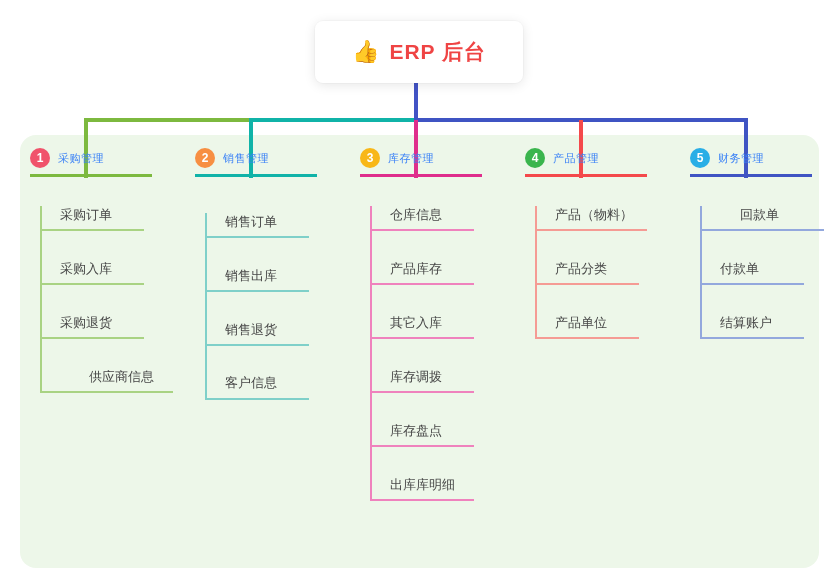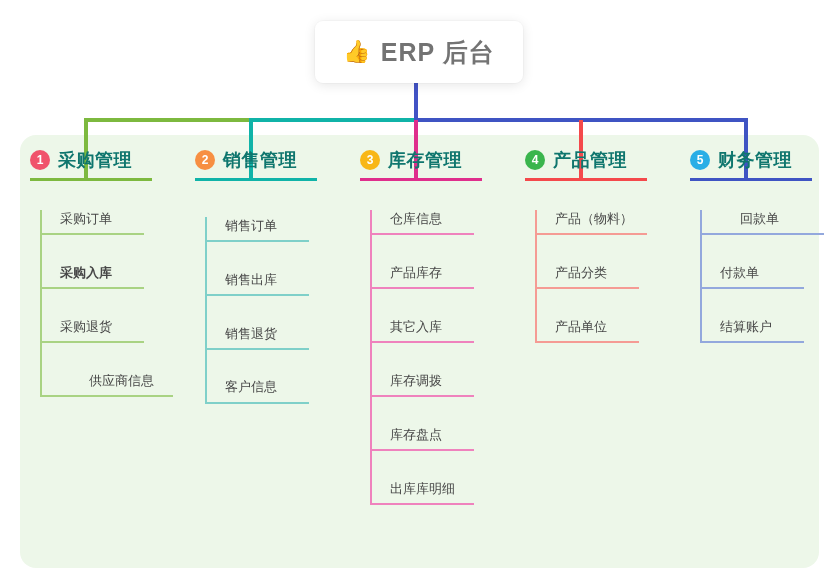--- a/index.html
+++ b/index.html
@@ -11,33 +11,33 @@
     position:absolute;left:20px;top:135px;width:799px;height:433px;
     border-radius:16px;
   }
   .root-card{
     position:absolute;left:315px;top:21px;width:208px;height:62px;
     background:#ffffff;border-radius:8px;
     box-shadow:0 2px 12px rgba(0,0,0,0.10), 0 0 0 1px rgba(0,0,0,0.02);
     display:flex;align-items:center;justify-content:center;gap:10px;
   }
   .root-icon{font-size:22px;line-height:1;}
-  .root-title{font-size:25px;font-weight:600;color:#737373;letter-spacing:1px;}
+  .root-title{font-size:21px;font-weight:600;color:#ef4444;letter-spacing:1px;}
   .line{position:absolute;}
   .column{position:absolute;top:148px;width:122px;}
   .head{
     display:flex;align-items:center;gap:8px;
     padding-bottom:6px;border-bottom:3px solid transparent;
   }
   .badge{
     width:20px;height:20px;border-radius:50%;flex:0 0 auto;
     display:flex;align-items:center;justify-content:center;
     color:#ffffff;font-size:12px;font-weight:bold;line-height:1;
   }
-  .head-title{font-size:18px;font-weight:700;color:#0f766e;white-space:nowrap;letter-spacing:0.5px;}
+  .head-title{font-size:11px;font-weight:400;color:#3b82f6;white-space:nowrap;letter-spacing:0.5px;}
   .children{margin-left:10px;border-left:2px solid transparent;}
   .child{
     width:fit-content;min-width:70px;
     padding:0 14px 5px 18px;margin-top:29px;
     border-bottom:2px solid transparent;
     font-size:13px;line-height:18px;color:#474747;white-space:nowrap;
   }
 </style>
 </head>
 <body>
@@ -60,21 +60,21 @@
     <span class="root-title">ERP 后台</span>
   </div>
   <div id="columns">
       <div class="column" style="left: 30px;">
     <div class="head" style="border-bottom-color: rgb(125, 185, 63);">
       <span class="badge" style="background: rgb(240, 83, 107);">1</span>
       <span class="head-title">采购管理</span>
     </div>
     <div class="children" style="border-left-color: rgb(169, 211, 131);">
           <div class="child" style="border-bottom-color: rgb(169, 211, 131);">采购订单</div>
-          <div class="child" style="border-bottom-color: rgb(169, 211, 131); font-weight: bold;">采购入库</div>
+          <div class="child" style="border-bottom-color: rgb(169, 211, 131);">采购入库</div>
           <div class="child" style="border-bottom-color: rgb(169, 211, 131);">采购退货</div>
           <div class="child" style="border-bottom-color: rgb(169, 211, 131); padding-left: 47px;">供应商信息</div>
         </div>
   </div>
       <div class="column" style="left: 195px;">
     <div class="head" style="border-bottom-color: rgb(16, 179, 168);">
       <span class="badge" style="background: rgb(247, 143, 66);">2</span>
       <span class="head-title">销售管理</span>
     </div>
     <div class="children" style="border-left-color: rgb(127, 208, 201);">

